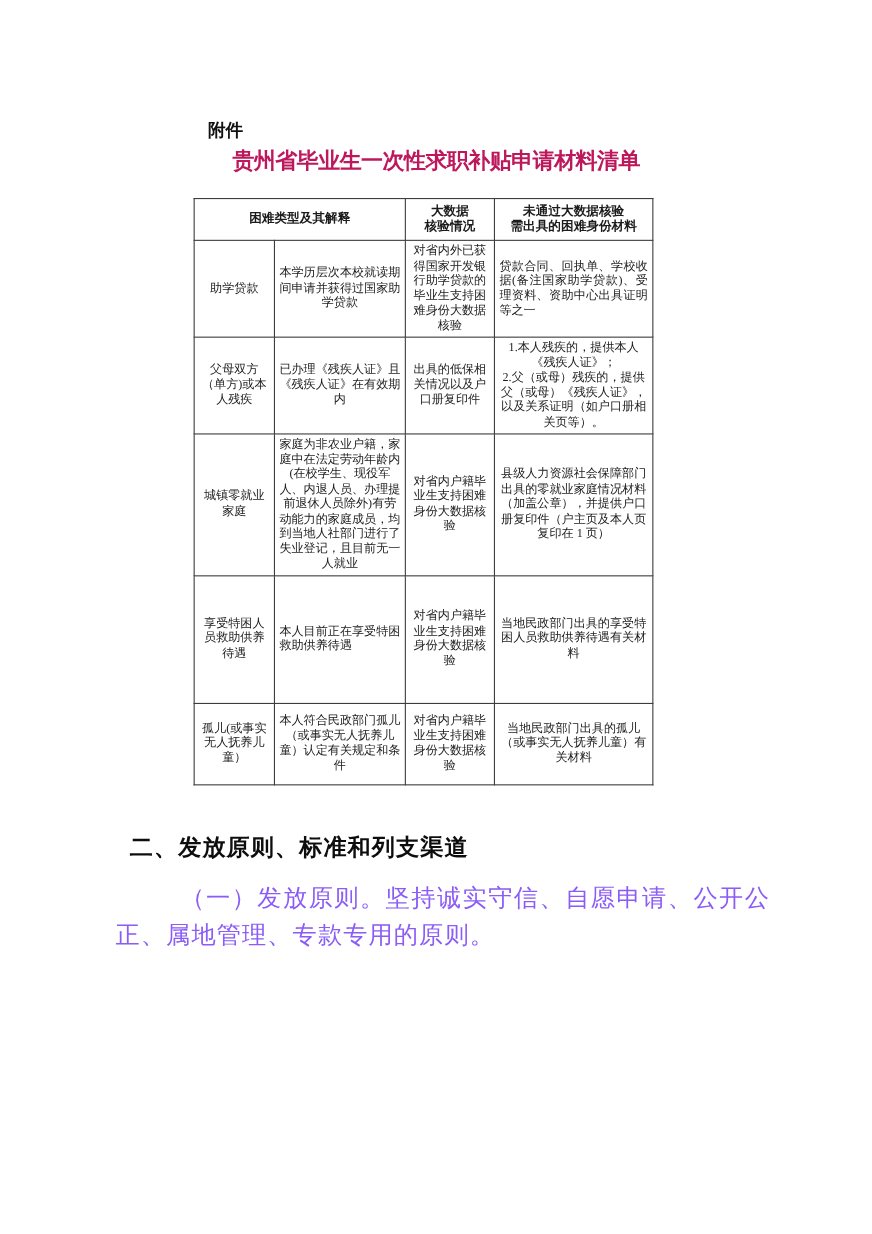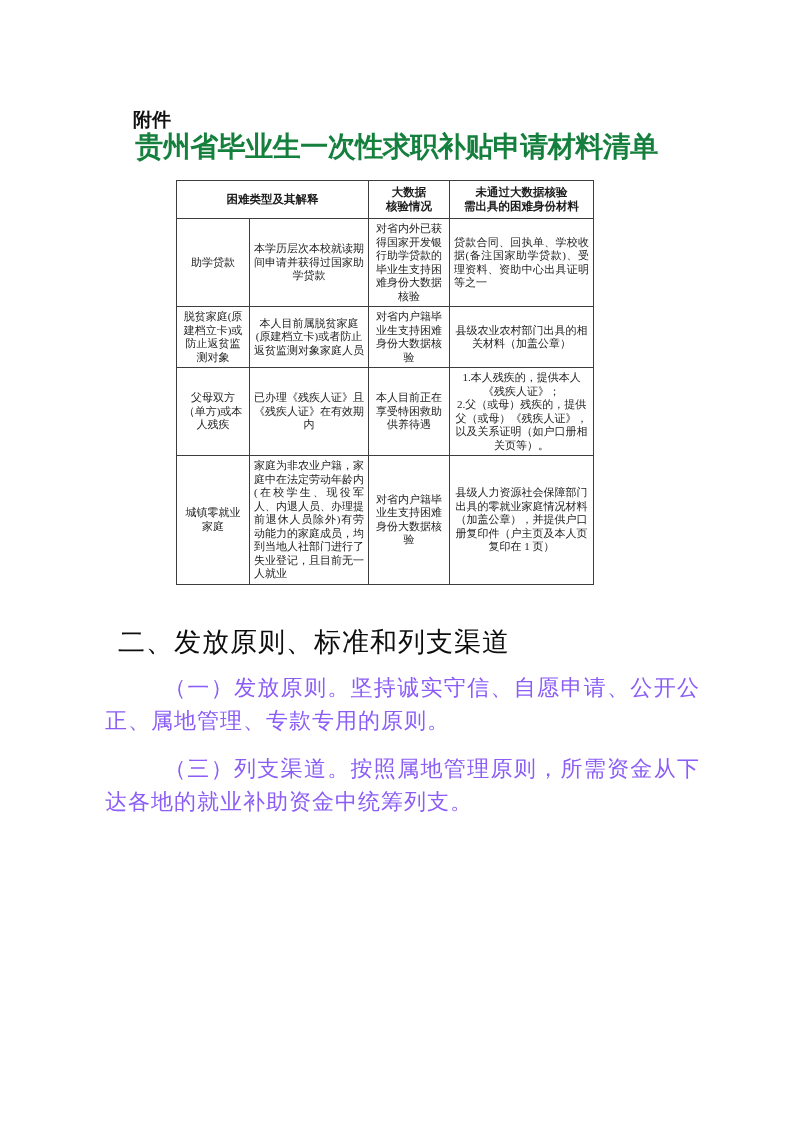--- a/index.html
+++ b/index.html
@@ -10,35 +10,35 @@
     color:#1f1f1f;
     overflow:hidden;
     font-family:"Liberation Serif","DejaVu Serif",serif;
   }
   .content{
     position:absolute;
     left:93px;top:110px;
     width:607px;
   }
   .attachment-label{
-    margin-left:40px;
+    margin-left:96px;
     font-family:"Liberation Sans","DejaVu Sans",sans-serif;
     font-weight:bold;
-    font-size:19px;
+    font-size:16px;
     line-height:20px;
     color:#111;
   }
   .doc-title{
     margin:2px 0 0 0;
     text-align:center;
-    font-size:28px;
+    font-size:20px;
     letter-spacing:-0.5px;
     font-weight:bold;
     line-height:30px;
-    color:#15803d;
+    color:#be185d;
   }
   
   .materials-table{
     margin:18px 0 0 83px;
     width:417px;
     border-collapse:collapse;
     table-layout:fixed;
     padding-left:16px;
   }
   .materials-table col.c1{width:73px;}
@@ -72,22 +72,22 @@
   tbody tr:nth-child(5) td{height:67px;}
   tbody tr:nth-child(6) td{height:44px;}
   tbody tr:nth-child(7) td{height:57px;}
   
   tbody tr:nth-child(1) td:nth-child(4),
   tbody tr:nth-child(4) td:nth-child(2){text-align:justify;}
   
   .section-heading{
     margin:44px 0 0 25px;
     font-family:"Liberation Sans","DejaVu Sans",sans-serif;
-    font-weight:normal;
-    font-size:27px;
+    font-weight:bold;
+    font-size:21px;
     line-height:26px;
     color:#0d0d0d;
     letter-spacing:1px;
   }
   .body-para{
     margin:15px 0 0 12px;
     font-size:22px;
     line-height:33px;
     text-align:justify;
     text-indent:59px;
@@ -123,42 +123,47 @@
         </tr>
       </thead>
       <tbody id="table-body">
           <tr>
             <td>助学贷款</td>
             <td>本学历层次本校就读期间申请并获得过国家助学贷款</td>
             <td>对省内外已获得国家开发银行助学贷款的毕业生支持困难身份大数据核验</td>
             <td>贷款合同、回执单、学校收据(备注国家助学贷款)、受理资料、资助中心出具证明等之一</td>
           </tr>
           <tr>
-            <td>脱贫家庭(原建档立卡)或防止返贫监测对象</td>
-            <td>本人目前属脱贫家庭(原建档立卡)或者防止返贫监测对象家庭人员</td>
-            <td>对省内户籍毕业生支持困难身份大数据核验</td>
-            <td>县级农业农村部门出具的相关材料（加盖公章）</td>
-          </tr>
-          <tr>
             <td>父母双方（单方)或本人残疾</td>
             <td>已办理《残疾人证》且《残疾人证》在有效期内</td>
-            <td>本人目前正在享受特困救助供养待遇</td>
+            <td>出具的低保相关情况以及户口册复印件</td>
             <td>1.本人残疾的，提供本人《残疾人证》；
 2.父（或母）残疾的，提供父（或母）《残疾人证》，以及关系证明（如户口册相关页等）。</td>
           </tr>
           <tr>
             <td>城镇零就业家庭</td>
             <td>家庭为非农业户籍，家庭中在法定劳动年龄内(在校学生、现役军人、内退人员、办理提前退休人员除外)有劳动能力的家庭成员，均到当地人社部门进行了失业登记，且目前无一人就业</td>
             <td>对省内户籍毕业生支持困难身份大数据核验</td>
             <td>县级人力资源社会保障部门出具的零就业家庭情况材料（加盖公章），并提供户口册复印件（户主页及本人页复印在 1 页）</td>
           </tr>
+          <tr>
+            <td>享受特困人员救助供养待遇</td>
+            <td>本人目前正在享受特困救助供养待遇</td>
+            <td>对省内户籍毕业生支持困难身份大数据核验</td>
+            <td>当地民政部门出具的享受特困人员救助供养待遇有关材料</td>
+          </tr>
+          <tr>
+            <td>孤儿(或事实无人抚养儿童）</td>
+            <td>本人符合民政部门孤儿（或事实无人抚养儿童）认定有关规定和条件</td>
+            <td>对省内户籍毕业生支持困难身份大数据核验</td>
+            <td>当地民政部门出具的孤儿（或事实无人抚养儿童）有关材料</td>
+          </tr>
         </tbody>
     </table>
 
     <h2 class="section-heading">二、发放原则、标准和列支渠道</h2>
 
     <p class="body-para">（一）发放原则。坚持诚实守信、自愿申请、公开公正、属地管理、专款专用的原则。</p>
 
 
-    <p class="body-para">（三）列支渠道。按照属地管理原则，所需资金从下达各地的就业补助资金中统筹列支。</p>
 
   </div>
 </div>
 
 </body></html>

